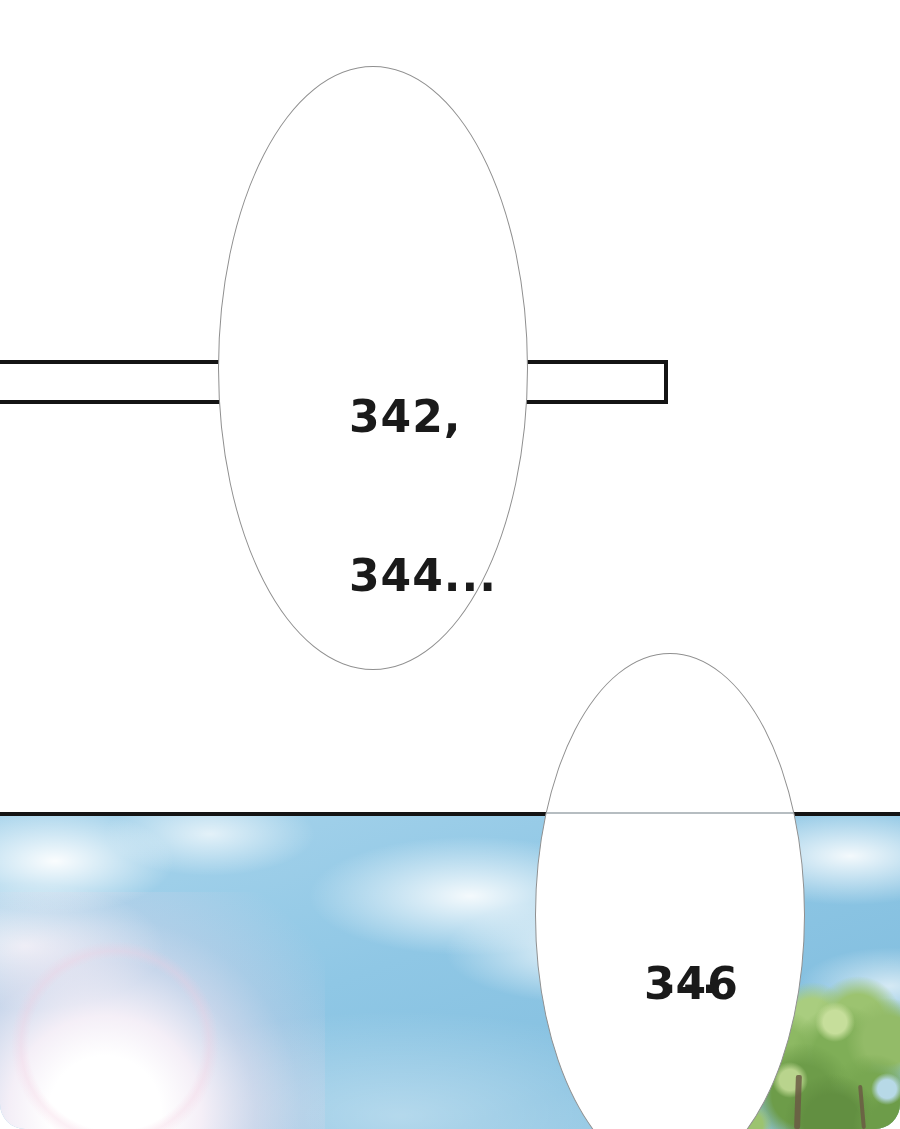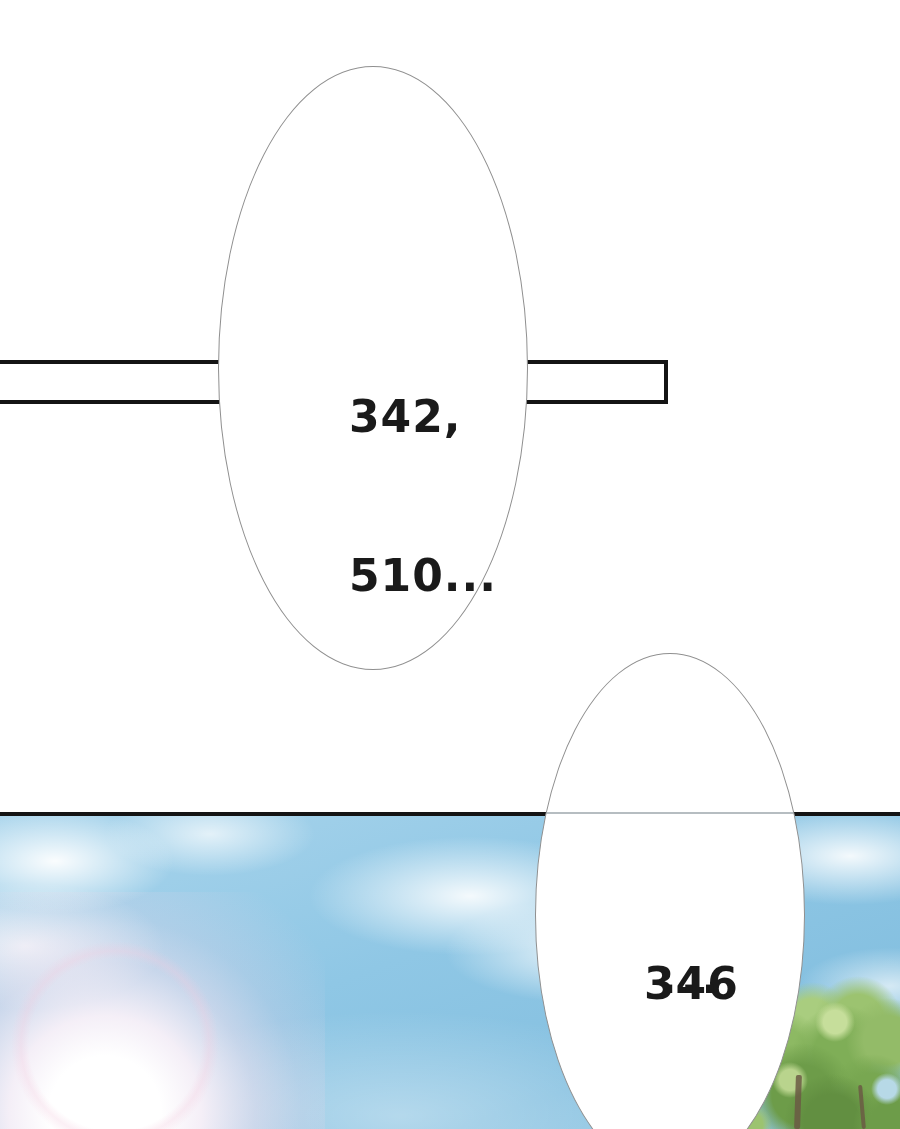--- a/index.html
+++ b/index.html
@@ -1,18 +1,19 @@
 <!DOCTYPE html>
 <html style="--panel-border: #141414; --bubble-border: #8f8f8f; --text: #1a1a1a; --sky-blue: #8fc7e5; --sky-blue-light: #aad5ec; --cloud-white: #f2f8fc; --sun-glow: #ffffff; --sun-halo-pink: #f3cbde; --foliage-light: #c6de9b; --foliage-mid: #7fae57; --foliage-dark: #628f41; --trunk-brown: #6b5a44;"><head>
 <meta charset="utf-8">
 <style>
   html,body{margin:0;padding:0;background:#ffffff;}
   .canvas{
     position:relative;width:900px;height:1129px;background:#fff;overflow:hidden;
     font-family:"DejaVu Sans","Liberation Sans",sans-serif;
+    border-radius:25px;
   }
   
   .divider-bar{
     position:absolute;left:-20px;top:360px;width:688px;height:44px;
     box-sizing:border-box;background:#fff;border:4px solid var(--panel-border,#141414);
     z-index:1;
   }
   
   .bubble{
     position:absolute;background:#fff;border-radius:50%;
@@ -89,21 +90,21 @@
 </head>
 <body>
 
 <div class="canvas">
 
   <div class="divider-bar"></div>
 
   <div class="bubble bubble-top">
     <div class="bubble-text bt1">
       <div>342,</div>
-      <div>510...</div>
+      <div>344...</div>
     </div>
   </div>
 
   <div class="sky-panel">
     <div class="sky"></div>
     <div class="sun"></div>
     <div class="tree">
       <div class="blob b1"></div>
       <div class="blob b2"></div>
       <div class="blob b3"></div>

